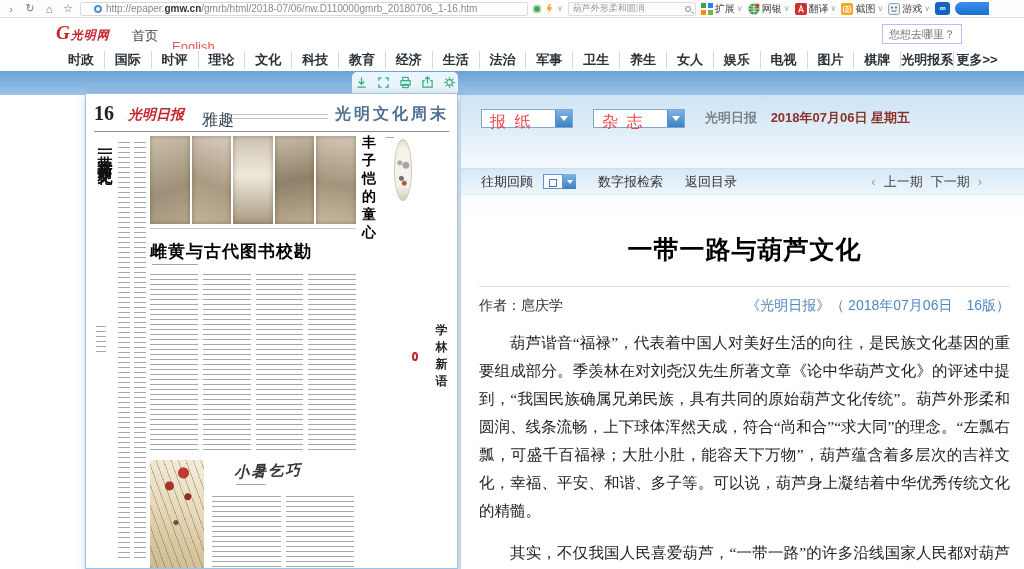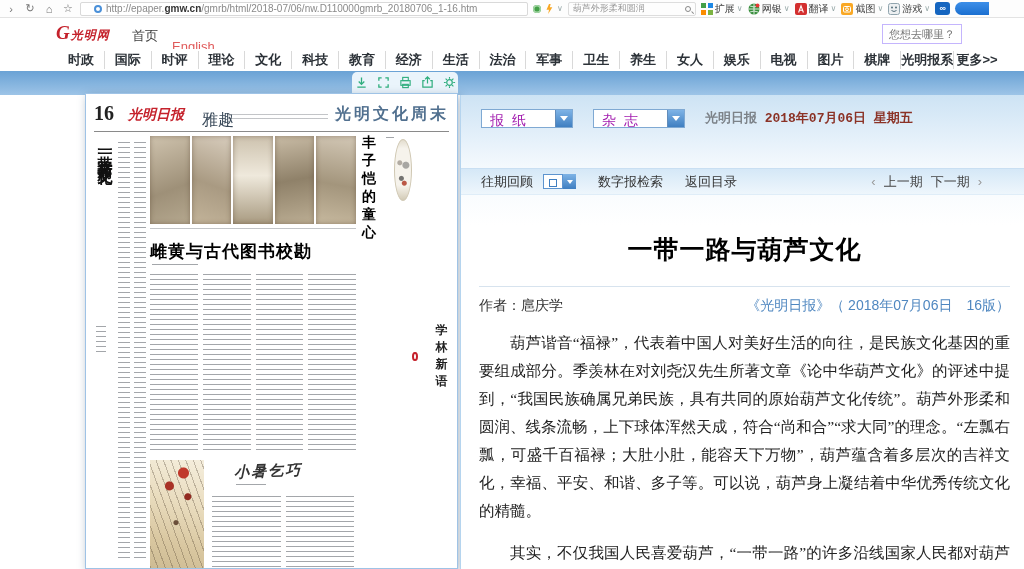--- a/index.html
+++ b/index.html
@@ -118,28 +118,28 @@
   .np-colsD { position:absolute; left:126px; top:402px; width:142px; height:72px; display:flex; gap:5px; }
   .np-colsD div { flex:1; }
 
   
   #right-panel { position:absolute; left:460px; top:95px; width:564px; height:474px;
     border-left:1px solid #b5d4ee;
     background:linear-gradient(180deg,#cde3f4 0px,#e4f0fa 42px,#f4f9fd 72px,#ffffff 130px); }
   .selects-row { position:absolute; left:20px; top:12px; right:8px; height:22px; display:flex;
     align-items:center; gap:20px; }
   .sel { width:92px; height:19px; background:#fff; border:1px solid #7fa9d3; display:flex; cursor:pointer; }
-  .sel-label { flex:1; font-size:14px; color:#a21caf; padding:2px 0 0 8px; letter-spacing:2px; }
+  .sel-label { flex:1; font-size:16px; color:#ef4444; padding:2px 0 0 8px; letter-spacing:2px; }
   .sel-btn { width:17px; background:linear-gradient(180deg,#7eb3e6,#3f7fc1); border-left:1px solid #628cba;
     display:flex; align-items:center; justify-content:center; }
   .tri { width:0; height:0; border-left:4px solid transparent; border-right:4px solid transparent;
     border-top:5px solid #fff; }
   .mast-date { font-size:13px; white-space:nowrap; }
   .mast-date .m1 { color:#7c8288; font-weight:bold; }
-  .mast-date .m2 { color:#8b3226; font-weight:bold; margin-left:4px;font-family:Liberation Mono, monospace; }
+  .mast-date .m2 { color:#8b3226; font-weight:bold; margin-left:10px; }
   .links-row { position:absolute; left:0; top:73px; right:0; height:27px;
     background:linear-gradient(180deg,#d5e8f7,#eef6fc); border-top:1px solid #c9dff2;
     border-bottom:1px solid #dfedf8; display:flex; align-items:center; padding:0 42px 0 20px;
     gap:22px; font-size:13px; color:#333; }
   .links-row .lk { cursor:pointer; white-space:nowrap; }
   .mini { display:flex; margin-left:-12px; }
   .mini-box { width:20px; height:15px; background:#fff; border:1px solid #5d94cf; position:relative; }
   .mini-box::after { content:""; position:absolute; left:5px; top:4px; width:6px; height:6px;
     border:1.5px solid #3f7fc1; }
   .mini-btn { width:13px; height:15px; background:linear-gradient(180deg,#7eb3e6,#3f7fc1);

